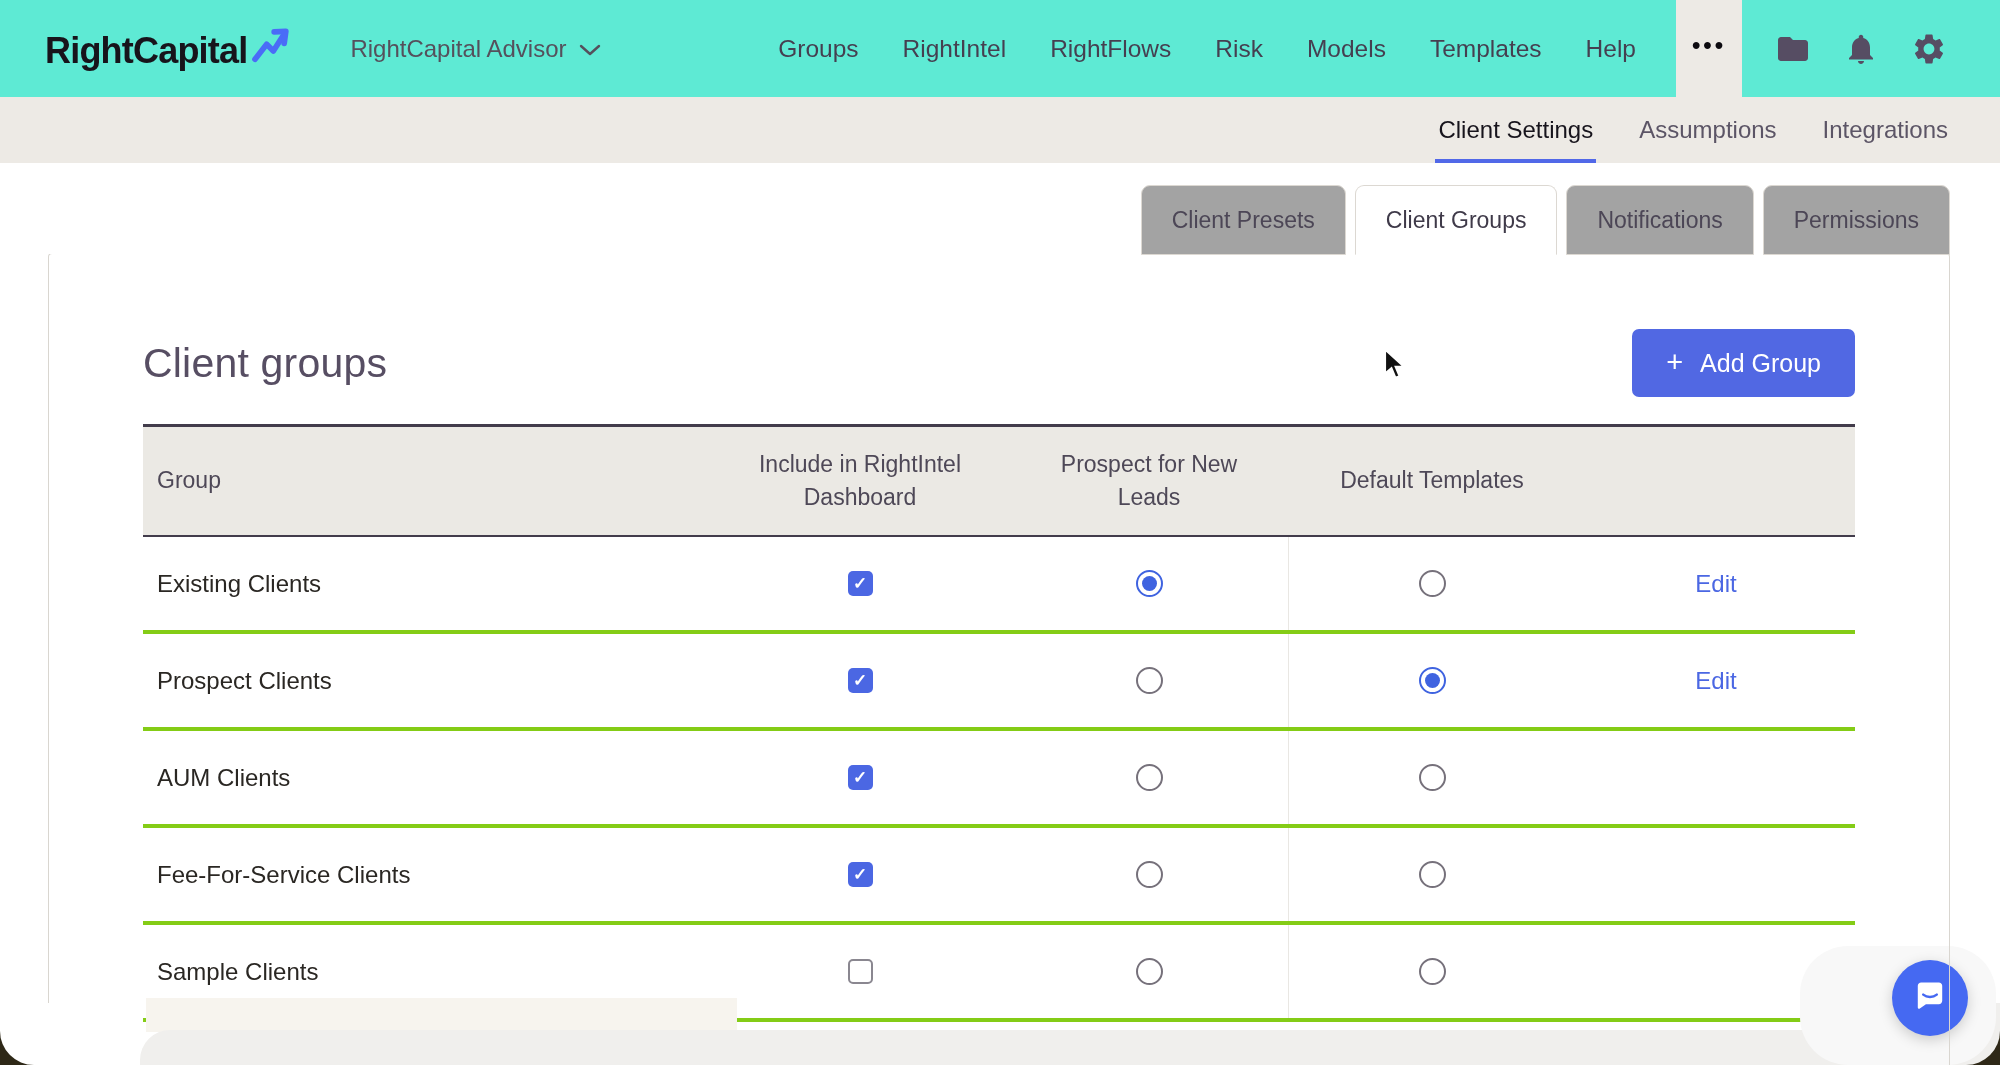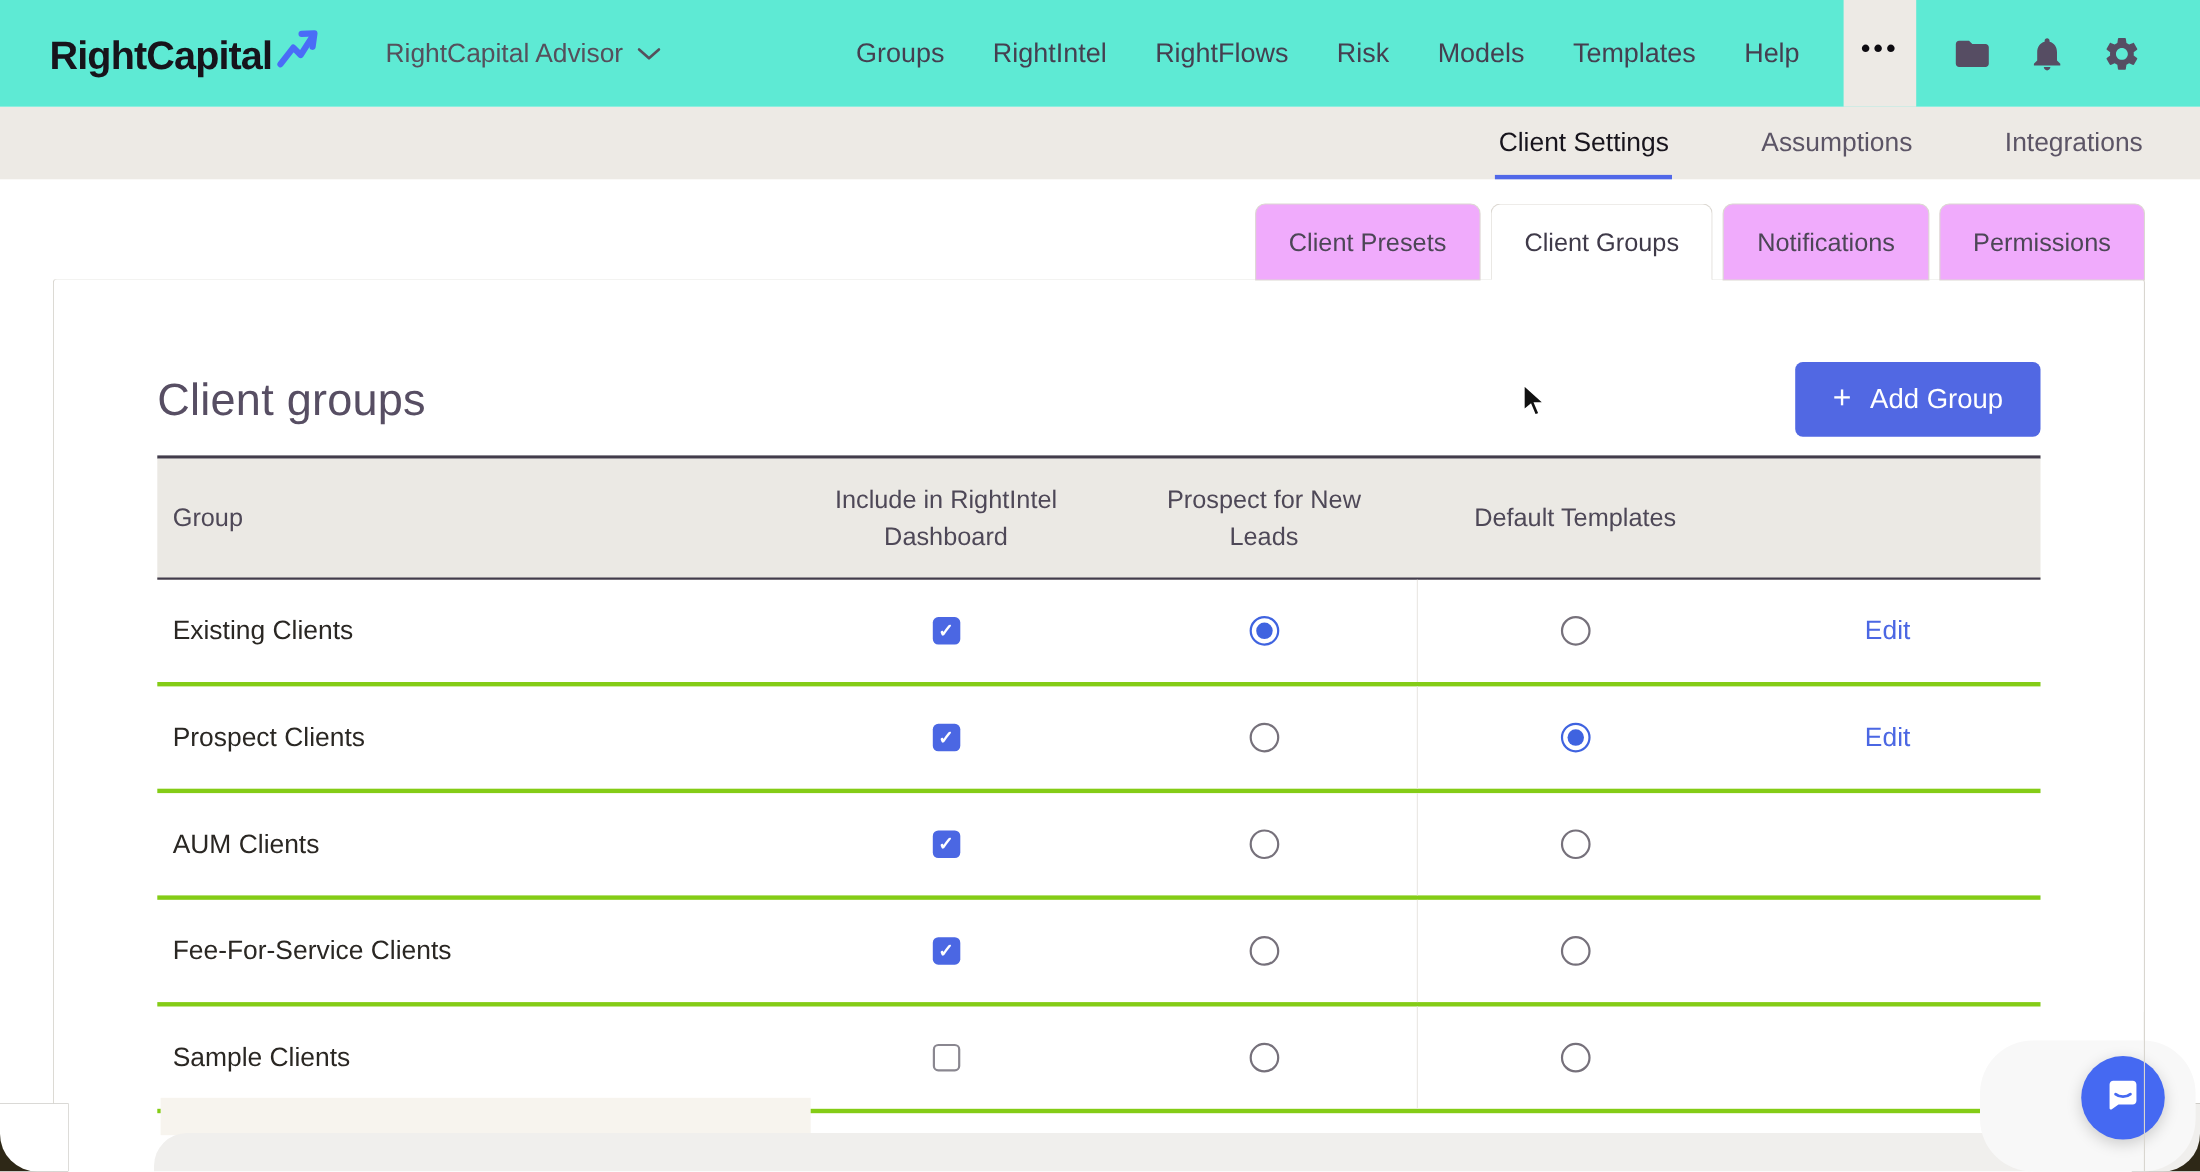--- a/index.html
+++ b/index.html
@@ -19,41 +19,41 @@
   .nav-links { margin-left:auto; display:flex; align-items:center; gap:44px; font-size:24.5px; color:#453f50; }
   .nav-link { cursor:pointer; white-space:nowrap; }
   .overflow-btn { width:66px; height:97px; margin-left:40px; background:#edeae5; display:flex; align-items:center; justify-content:center; cursor:pointer; }
   .overflow-btn span { font-size:24px; letter-spacing:3px; color:#0d0b10; font-weight:bold; line-height:0; margin-top:-8px; }
   .icon-btns { display:flex; align-items:center; gap:30px; margin-left:32px; margin-right:52px; }
   .icon-btn { width:38px; height:38px; display:flex; align-items:center; justify-content:center; cursor:pointer; }
   .icon-btn svg { width:36px; height:36px; fill:#564d63; }
 
   
   .subnav { position:absolute; top:97px; left:0; width:2000px; height:66px; background:#edeae5; display:flex; justify-content:flex-end; align-items:stretch; gap:46px; padding-right:52px; font-size:24px; color:#5c5566; z-index:20; }
-  .subnav-item { display:flex; align-items:center; position:relative; cursor:pointer; white-space:nowrap;margin-left:38px; }
+  .subnav-item { display:flex; align-items:center; position:relative; cursor:pointer; white-space:nowrap; }
   .subnav-item.active { color:#17141c; }
   .subnav-item.active::after { content:""; position:absolute; left:-3px; right:-3px; bottom:0; height:4px; background:#5168e8; }
 
   
   .tabsbar { position:absolute; top:163px; left:0; width:2000px; height:91px; background:#fff; z-index:12; }
   .tabs { position:absolute; right:50px; bottom:-1px; display:flex; gap:9px; }
-  .tab { height:70px; display:flex; align-items:center; padding:0 30px; background:#f0abfc; border:1px solid #dcd8d2; border-radius:9px 9px 0 0; font-size:23px; color:#4c4656; cursor:pointer; white-space:nowrap; }
+  .tab { height:70px; display:flex; align-items:center; padding:0 30px; background:#a3a3a3; border:1px solid #dcd8d2; border-radius:9px 9px 0 0; font-size:23px; color:#4c4656; cursor:pointer; white-space:nowrap; }
   .tab.active { background:#fff; border-bottom:1px solid #fff; color:#3f3a49; }
 
   
   .panel { position:absolute; left:48px; top:253px; width:1902px; height:812px; background:#fff; border:1px solid #d9d6d0; border-bottom:none; border-radius:4px 4px 0 0; z-index:5; }
   .panel-content { padding:74px 94px 0; position:relative; }
   .page-head { display:flex; justify-content:space-between; align-items:center; height:70px; }
   .page-title { font-size:41px; font-weight:500; color:#574e63; letter-spacing:0.2px; }
   .add-btn { height:68px; padding:0 34px; background:#5168e3; border:none; border-radius:7px; color:#fff; font-size:25px; font-family:inherit; display:flex; align-items:center; gap:17px; cursor:pointer; }
   .add-btn .plus { font-size:29px; font-weight:400; line-height:1; margin-top:-2px; }
 
   
   .grid-cols { display:grid; grid-template-columns:567px 300px 278px 288px 280px; }
-  .table { margin-top:16px; border-top:3px solid #423c4b; }
+  .table { margin-top:26px; border-top:3px solid #423c4b; }
   .thead { background:#ebe9e4; border-bottom:2px solid #423c4b; height:110px; align-items:center; font-size:23px; color:#4e4857; }
   .th { text-align:center; line-height:1.45; padding:0 42px; }
   .th.th-0 { text-align:left; padding:0 0 0 14px; }
   .th.th-1 { padding:0 40px; }
   .th.th-3 { padding:0 18px; }
   .th.th-4 { padding:0 20px; }
   .trow { height:97px; align-items:center; border-bottom:4px solid #84cc16; font-size:24px; color:#2a2723; }
   .cell-group { padding-left:14px; }
   .cell-center { display:flex; justify-content:center; align-items:center; height:100%; }
   .cell-leads { border-left:1px solid #e9e7e3; }

